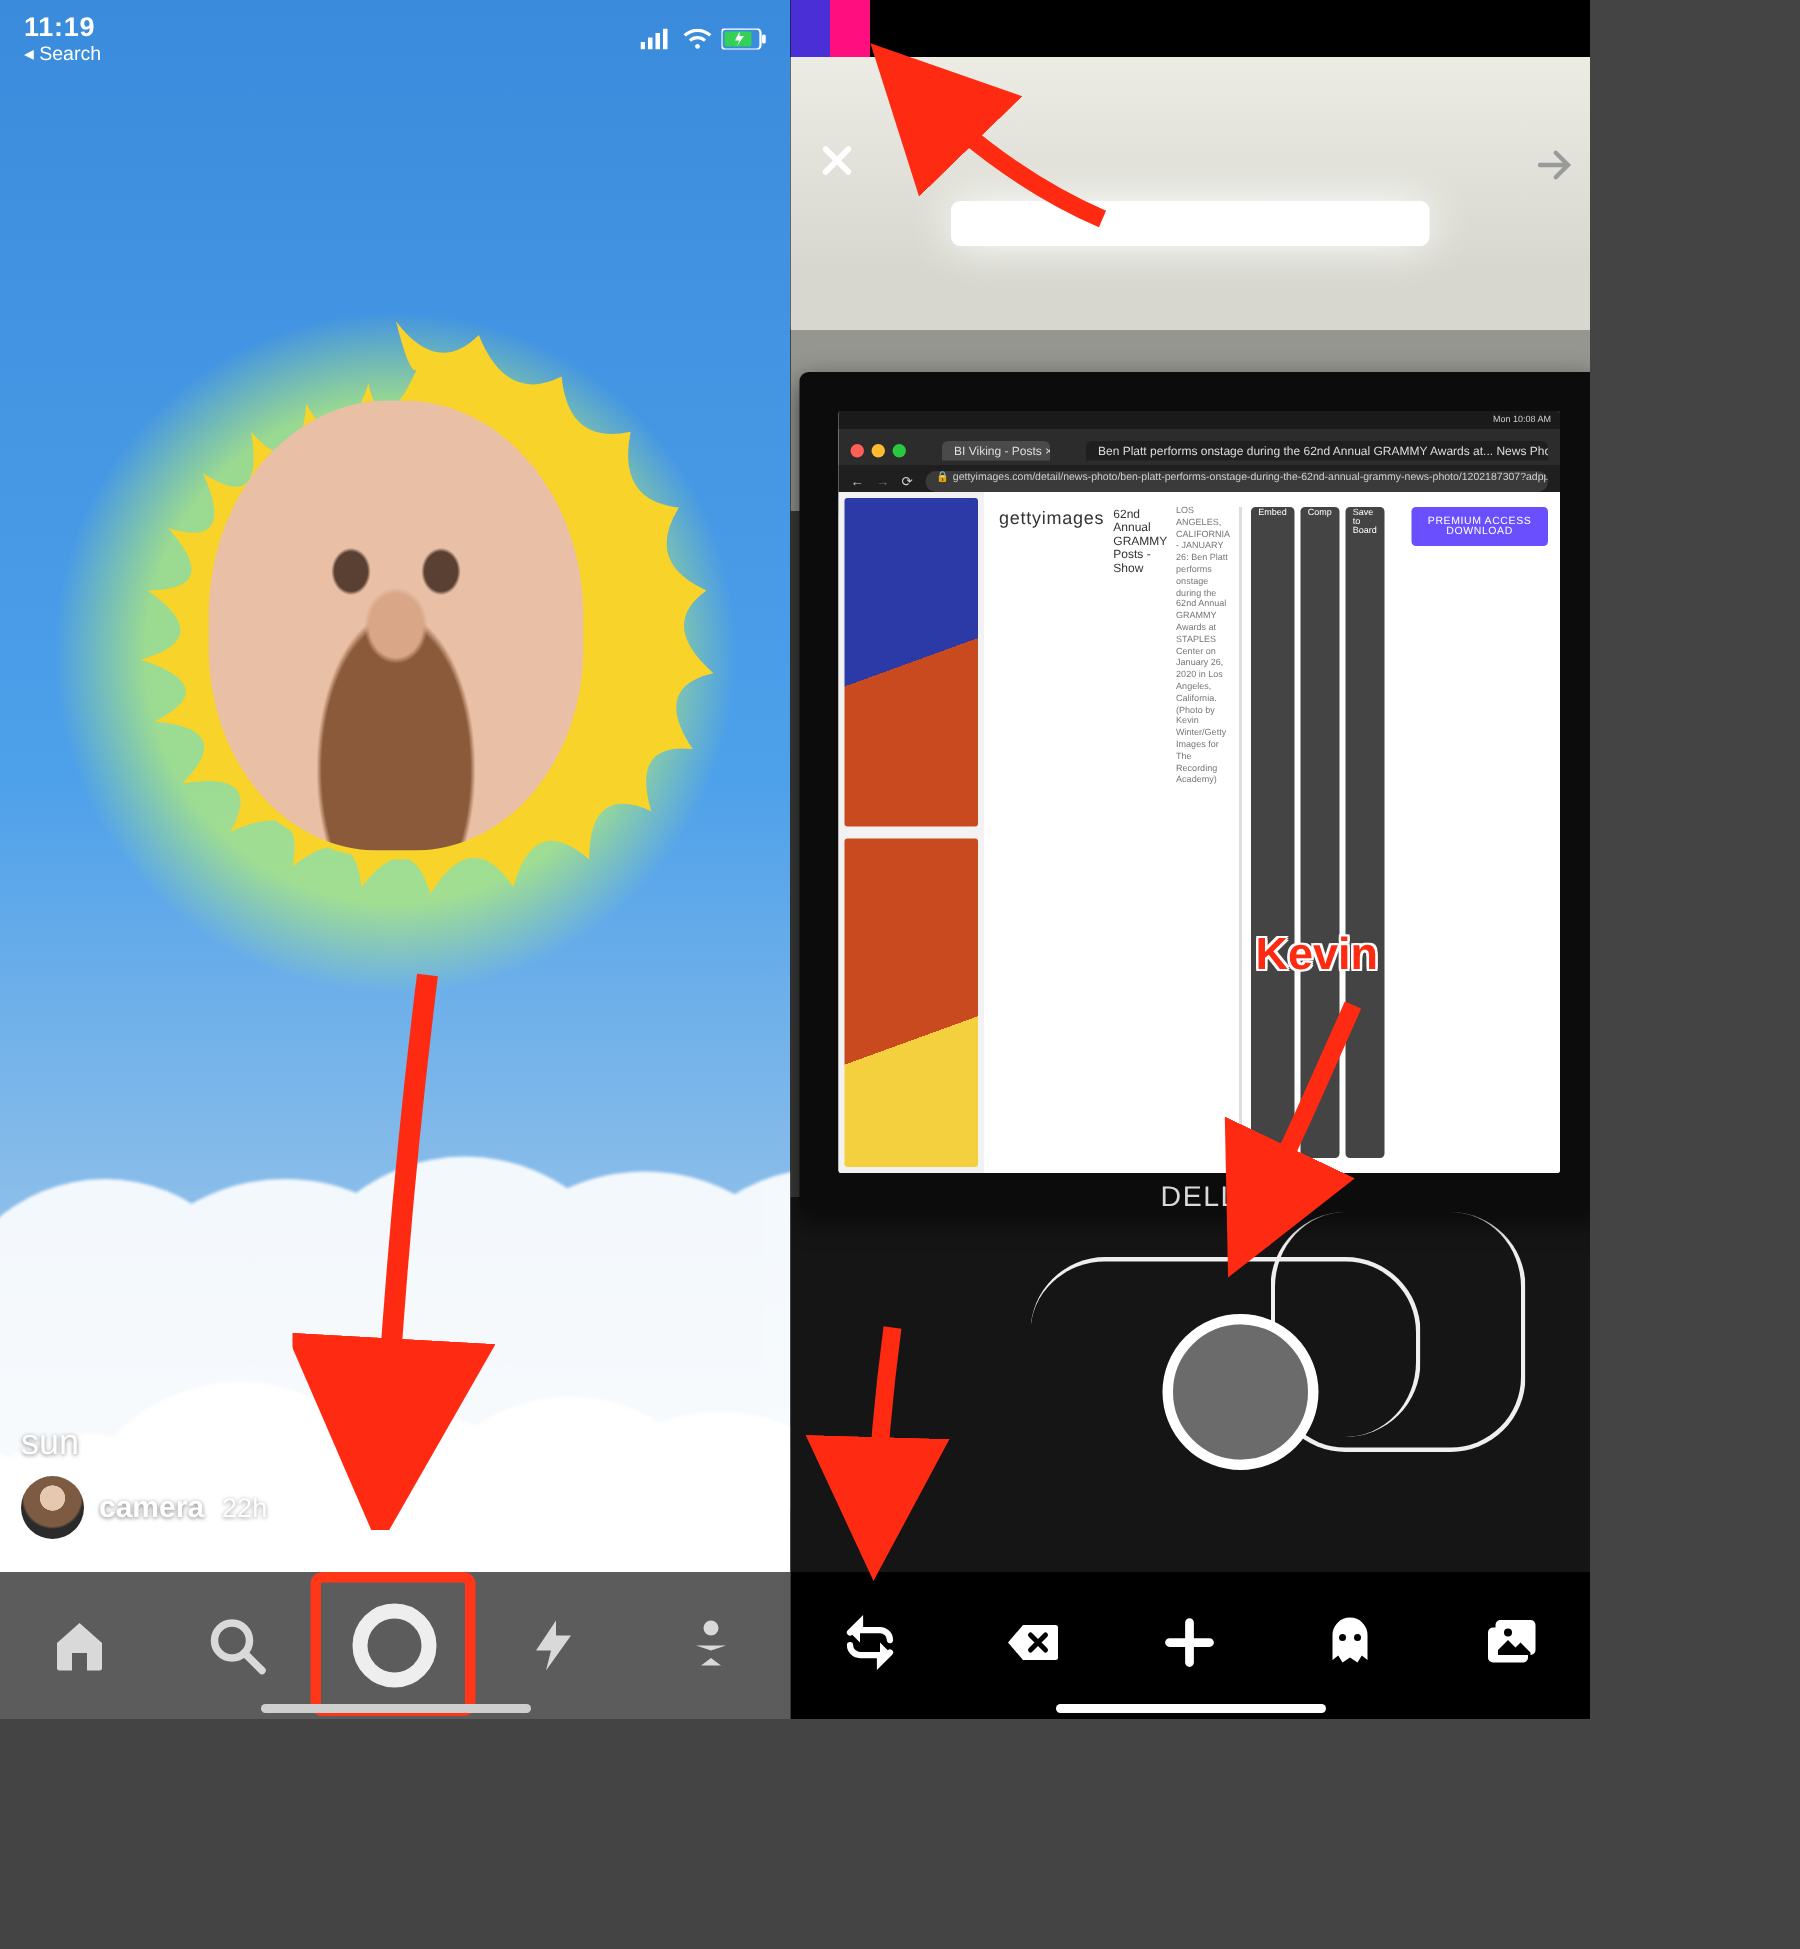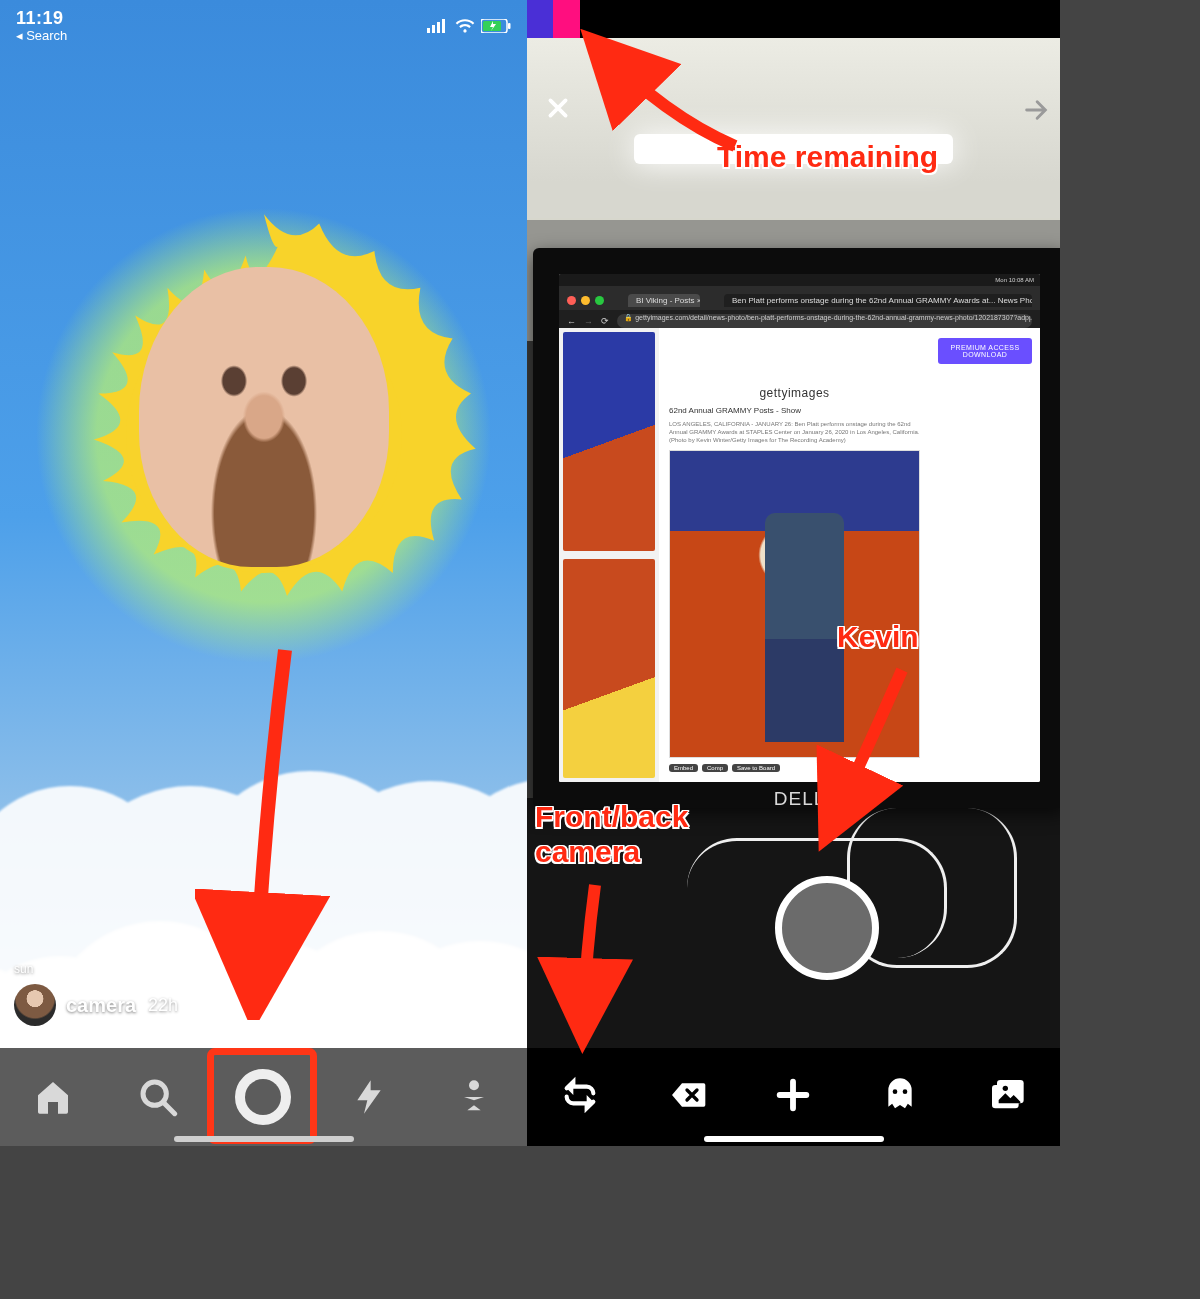--- a/index.html
+++ b/index.html
@@ -58,21 +58,21 @@
     display:flex; align-items:center; justify-content:space-between;
     padding:4px 16px 0; color:#fff; font-weight:600;
   }
   .sb-left { display:flex; flex-direction:column; line-height:1.1; }
   .sb-time { font-size:18px; letter-spacing:.5px; }
   .sb-back { font-size:13px; font-weight:500; }
   .sb-right { display:flex; align-items:center; gap:6px; }
   .signal-icon, .wifi-icon, .battery-icon { display:inline-flex; }
   .post-meta {
     position:absolute; left:14px; bottom:170px; color:#fff;
-    text-shadow:0 1px 3px rgba(0,0,0,.5); font-size:12px;
+    text-shadow:0 1px 3px rgba(0,0,0,.5); font-size:24px;
   }
   .post-user {
     position:absolute; left:14px; bottom:120px; display:flex; align-items:center; gap:10px; color:#fff;
     text-shadow:0 1px 3px rgba(0,0,0,.5);
   }
   .avatar { width:42px; height:42px; border-radius:50%;
     background: radial-gradient(circle at 50% 35%, #e6c8b0 24%, #7d5a42 25% 55%, #2b2b2b 60%); }
   .uname { font-weight:700; font-size:20px; }
   .time-ago { font-size:18px; opacity:.85; margin-left:2px; }
   .post-actions {
@@ -142,21 +142,21 @@
   .bm { font-size:7px; color:#cfcfcf; background:#3a3a3a; border-radius:3px; padding:1px 5px; }
   .page {
     position:absolute; top:54px; left:0; right:0; bottom:0; background:#fff;
     display:flex;
   }
   .page-left { width:100px; background:#f2f2f2; display:flex; flex-direction:column; }
   .thumb {
     flex:1; margin:4px; background:linear-gradient(160deg,#2b3aa6 0 50%, #c84a1e 50%);
     border-radius:2px;
   }
-  .page-main { flex:1; padding:10px; display:flex; flex-direction:column; gap:6px;margin-top:48px; }
+  .page-main { flex:1; padding:10px; display:flex; flex-direction:row; gap:6px; }
   .gi-logo { text-align:center; font-size:12px; color:#333; letter-spacing:.5px; }
   .gi-title { font-size:8px; color:#333; }
   .gi-desc { font-size:6px; color:#777; line-height:1.3; }
   .gi-hero {
     flex:1; background:
       radial-gradient(circle at 48% 34%, #efe0c9 12%, transparent 13%),
       linear-gradient(180deg, #2d3b8f 0 26%, #c74716 26% 100%);
     border:1px solid #ddd;
     position:relative;
   }
@@ -397,21 +397,20 @@
           <circle cx="15" cy="10" r="1.4" fill="#000"></circle>
         </svg></div>
     <div><svg viewBox="0 0 24 24">
           <rect x="3" y="6" width="16" height="14" rx="2"></rect>
           <rect x="6" y="3" width="16" height="14" rx="2" fill="#fff"></rect>
           <circle cx="11" cy="8" r="1.6" fill="#000"></circle>
           <path d="M7 15l4-4 3 3 2-2 4 4v1H7z" fill="#000"></path>
         </svg></div>
   </div>
 
-  <div class="annotation" style="left:190px; top:140px;">Time remaining</div>
   <div class="anno-arrow" style="left:58px; top:36px; width:160px; height:120px;">
     <svg width="160" height="120">
         <defs>
           <marker id="ah2" markerWidth="8" markerHeight="8" refX="6" refY="4" orient="auto">
             <path d="M0,0 L8,4 L0,8 z" fill="#ff2a12"></path>
           </marker>
         </defs>
         <path d="M150 110 Q80 80 12 10" stroke="#ff2a12" stroke-width="12" fill="none" marker-end="url(#ah2)"></path>
       </svg>
   </div>
@@ -421,22 +420,20 @@
     <svg width="120" height="180">
         <defs>
           <marker id="ah3" markerWidth="8" markerHeight="8" refX="6" refY="4" orient="auto">
             <path d="M0,0 L8,4 L0,8 z" fill="#ff2a12"></path>
           </marker>
         </defs>
         <path d="M95 10 Q60 90 22 170" stroke="#ff2a12" stroke-width="12" fill="none" marker-end="url(#ah3)"></path>
       </svg>
   </div>
 
-  <div class="annotation" style="left:8px; top:800px; white-space:pre;">Front/back
-camera</div>
   <div class="anno-arrow" style="left:38px; top:880px; width:60px; height:160px;">
     <svg width="60" height="160">
         <defs>
           <marker id="ah4" markerWidth="8" markerHeight="8" refX="6" refY="4" orient="auto">
             <path d="M0,0 L8,4 L0,8 z" fill="#ff2a12"></path>
           </marker>
         </defs>
         <path d="M30 5 Q20 80 18 150" stroke="#ff2a12" stroke-width="12" fill="none" marker-end="url(#ah4)"></path>
       </svg>
   </div>

